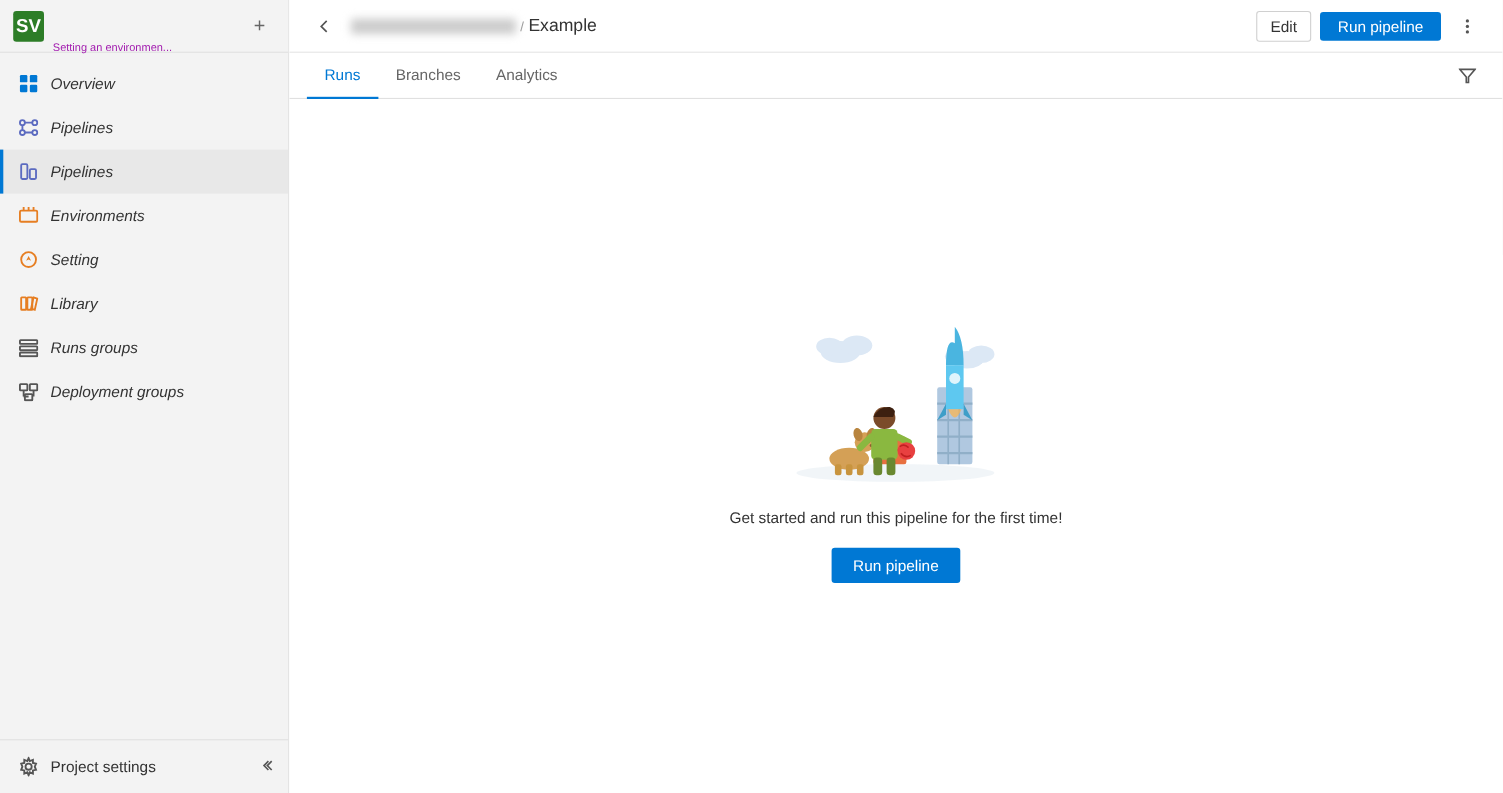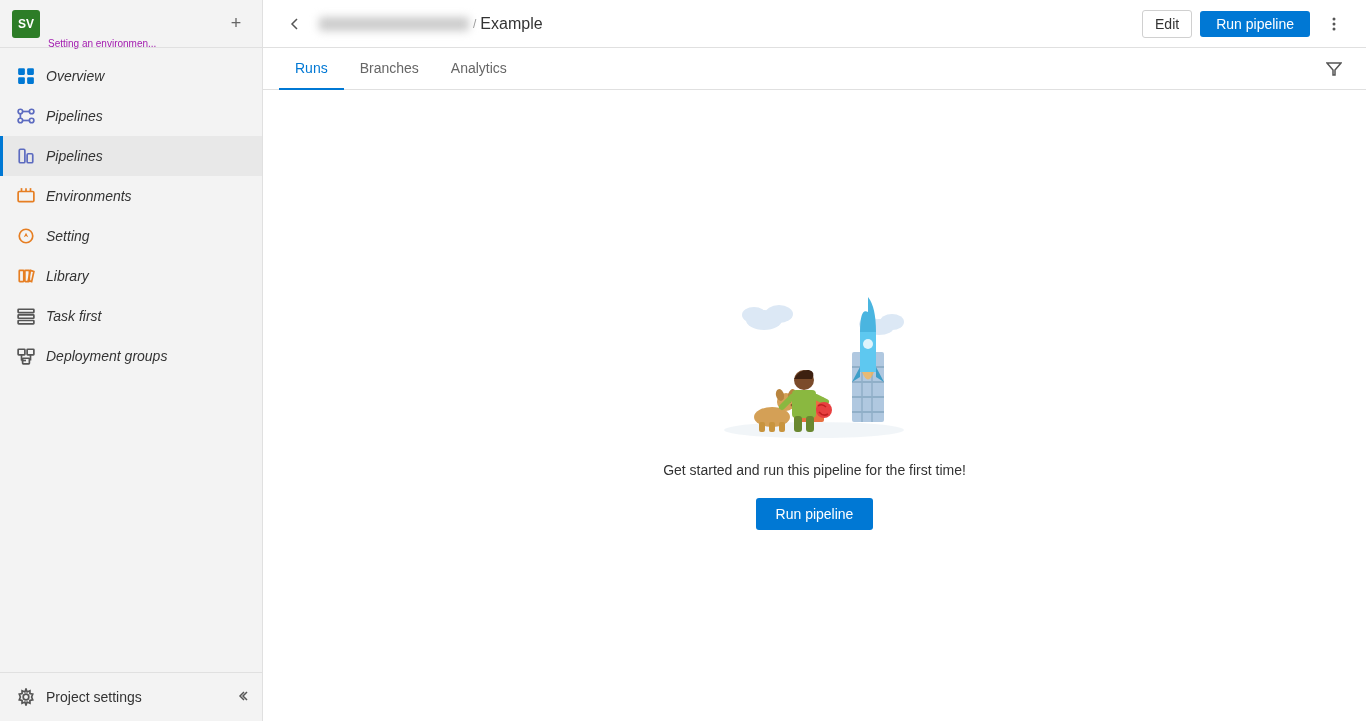--- a/index.html
+++ b/index.html
@@ -27,21 +27,21 @@
 
     .sidebar-avatar {
       width: 28px;
       height: 28px;
       background: #2d7d27;
       color: white;
       border-radius: 3px;
       display: flex;
       align-items: center;
       justify-content: center;
-      font-size: 12px;
+      font-size: 17px;
       font-weight: 600;
       margin-right: 8px;
       flex-shrink: 0;
     }
 
     .sidebar-project-name {
       flex: 1;
       font-size: 10px;
       color: #a21caf;
       white-space: nowrap;
@@ -383,21 +383,21 @@
     </div>
 
     <div class="nav-item">
       <span class="nav-icon">
         <svg class="icon-svg" viewBox="0 0 16 16" fill="none" stroke="#555" stroke-width="1.5">
           <rect x="1" y="2" width="14" height="3" rx="0.5"></rect>
           <rect x="1" y="7" width="14" height="3" rx="0.5"></rect>
           <rect x="1" y="12" width="14" height="3" rx="0.5"></rect>
         </svg>
       </span>
-      <span class="nav-label">Task first</span>
+      <span class="nav-label">Runs groups</span>
     </div>
 
     <div class="nav-item">
       <span class="nav-icon">
         <svg class="icon-svg" viewBox="0 0 16 16" fill="none" stroke="#555" stroke-width="1.5">
           <rect x="1" y="2" width="6" height="5" rx="0.5"></rect>
           <rect x="9" y="2" width="6" height="5" rx="0.5"></rect>
           <rect x="5" y="10" width="6" height="5" rx="0.5"></rect>
           <line x1="4" y1="7" x2="4" y2="12"></line>
             <line x1="12" y1="7" x2="12" y2="12"></line>

